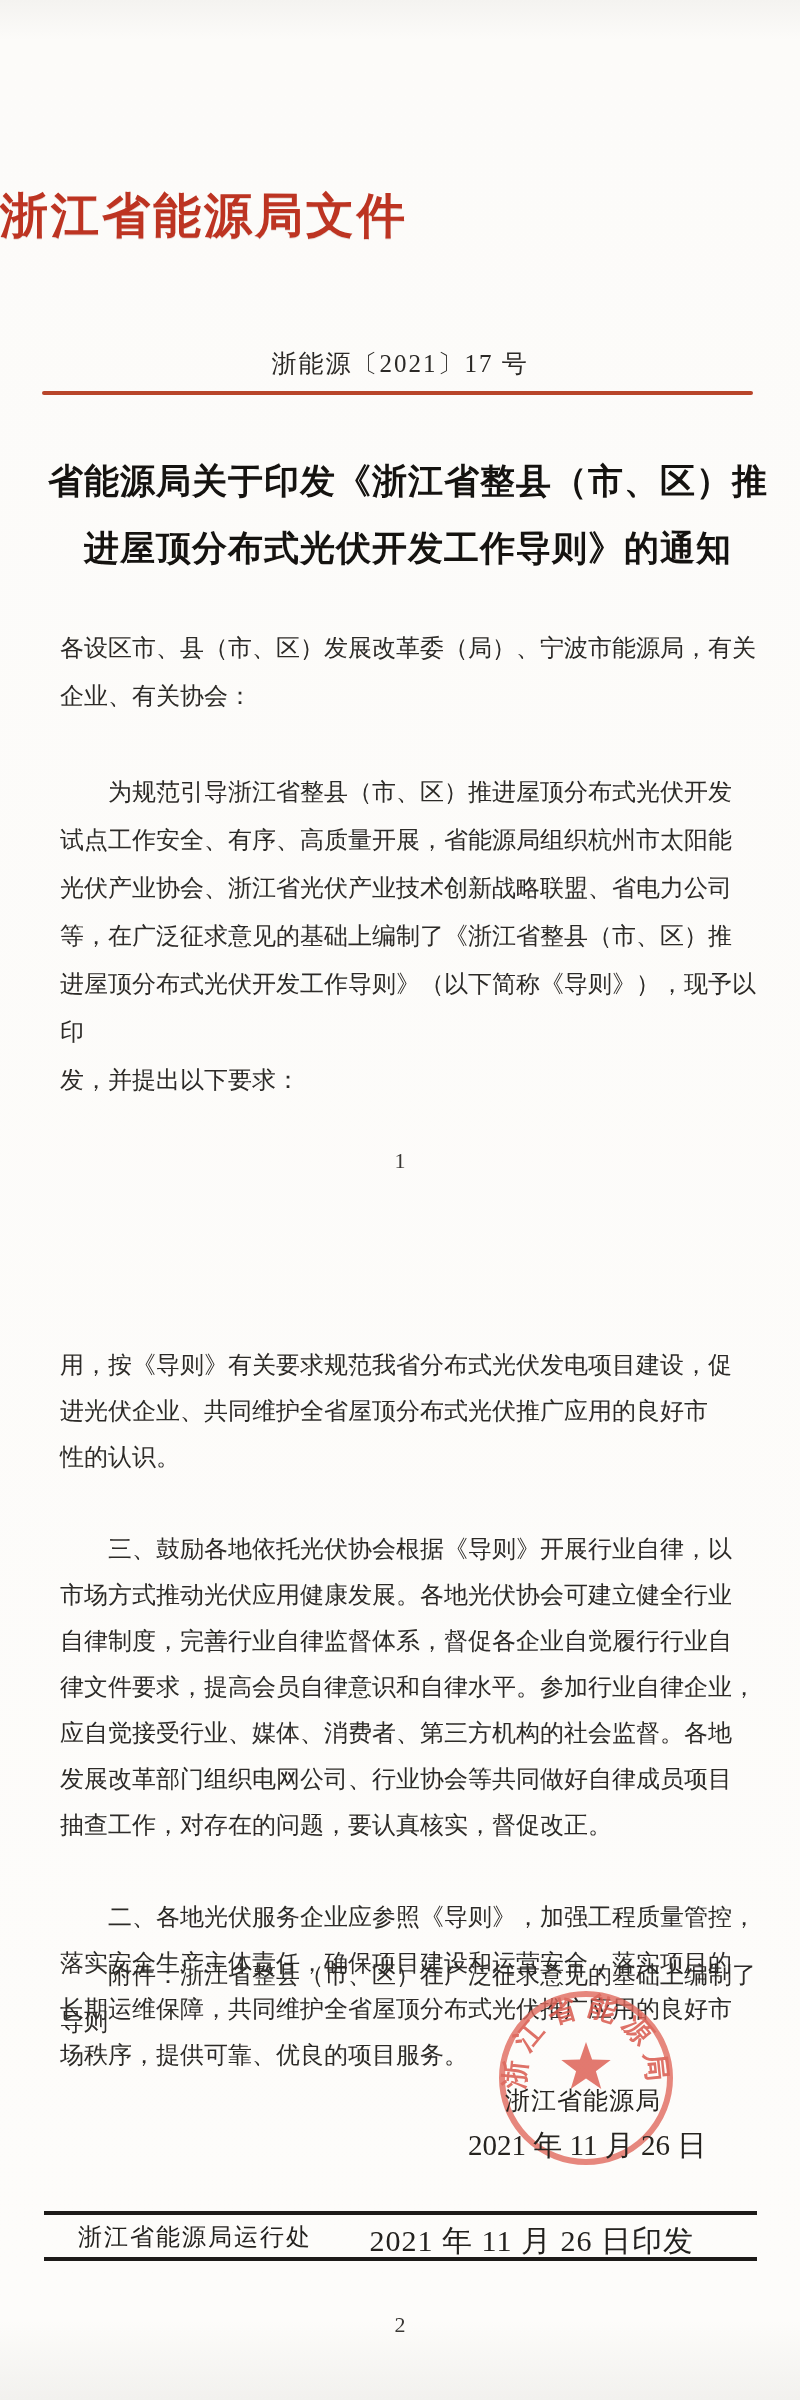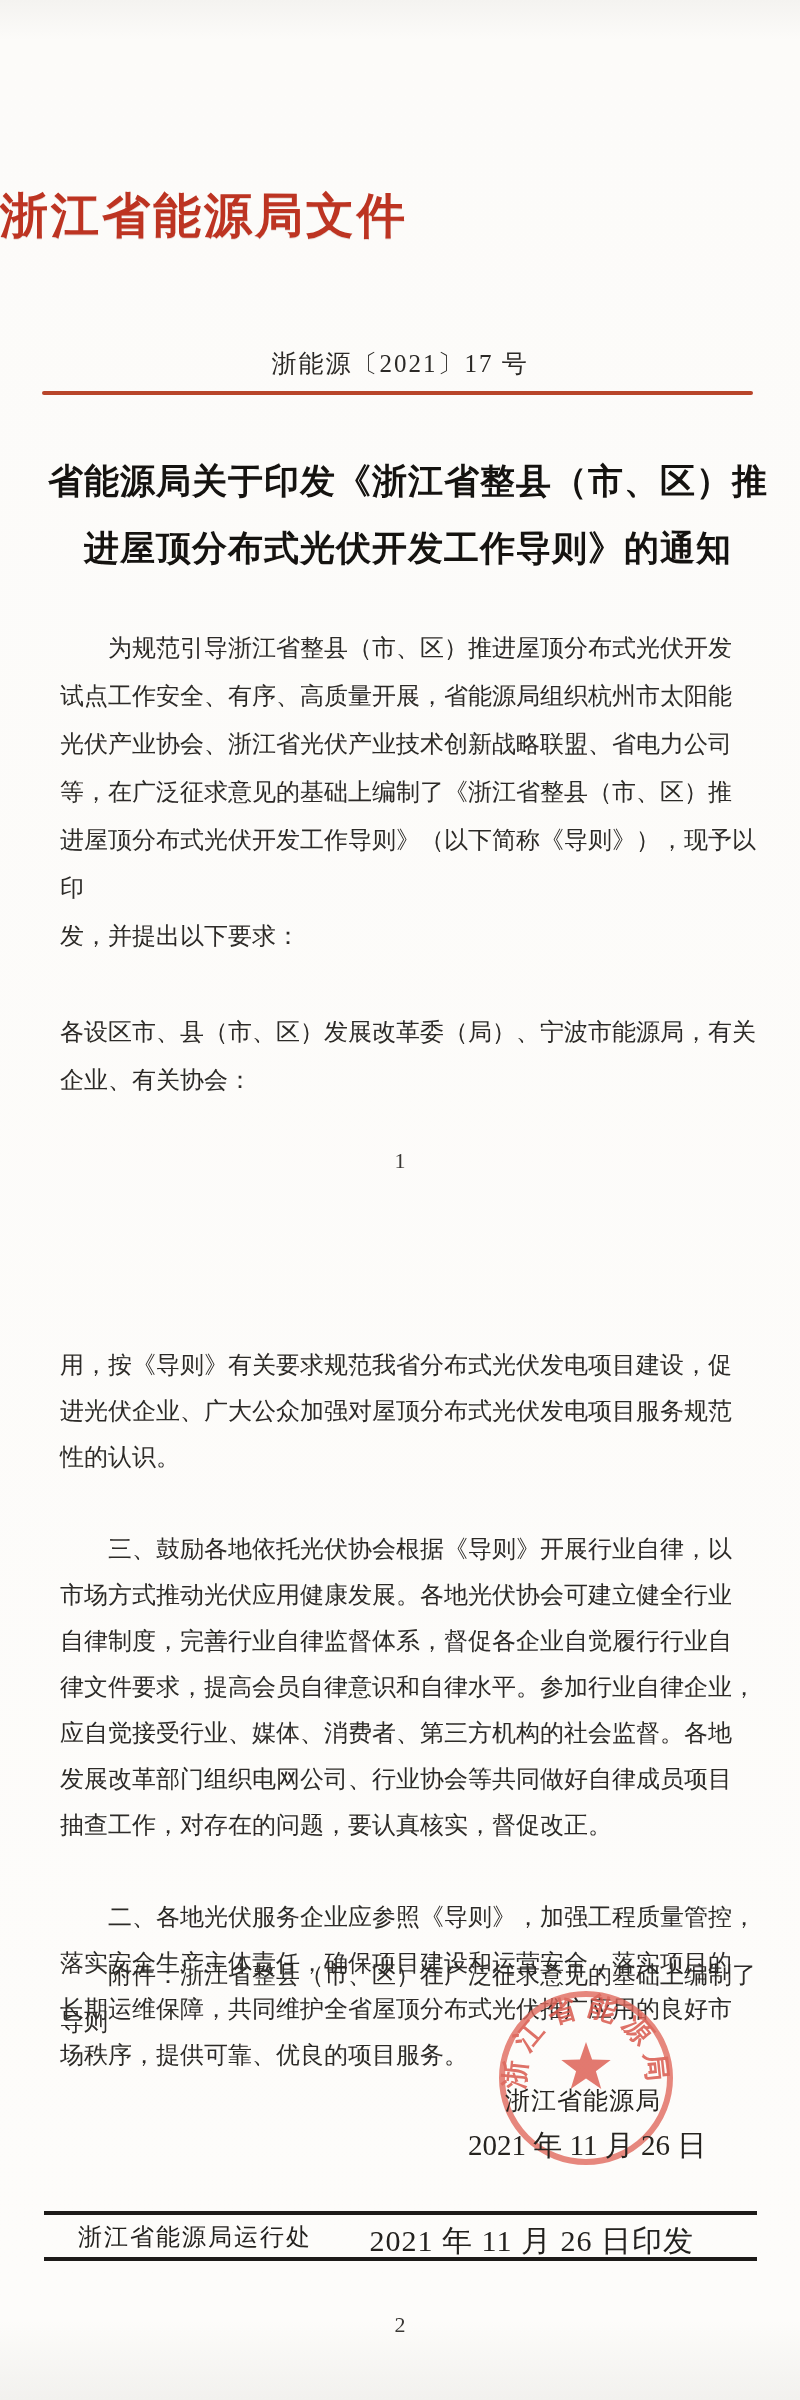--- a/index.html
+++ b/index.html
@@ -85,35 +85,35 @@
   <div class="letterhead">浙江省能源局文件</div>
 
   <div class="doc-number">浙能源〔2021〕17 号</div>
 
   <div class="red-rule"></div>
 
   <div class="doc-title">省能源局关于印发《浙江省整县（市、区）推
 进屋顶分布式光伏开发工作导则》的通知</div>
 
   <div class="body-block body-page1">
+    <div class="para">各设区市、县（市、区）发展改革委（局）、宁波市能源局，有关
+企业、有关协会：</div>
     <div class="para">　　为规范引导浙江省整县（市、区）推进屋顶分布式光伏开发
 试点工作安全、有序、高质量开展，省能源局组织杭州市太阳能
 光伏产业协会、浙江省光伏产业技术创新战略联盟、省电力公司
 等，在广泛征求意见的基础上编制了《浙江省整县（市、区）推
 进屋顶分布式光伏开发工作导则》（以下简称《导则》），现予以印
 发，并提出以下要求：</div>
-    <div class="para">各设区市、县（市、区）发展改革委（局）、宁波市能源局，有关
-企业、有关协会：</div>
   </div>
 
   <div class="pageno pageno-1">1</div>
 
   <div class="body-block body-page2">
     <div class="para">用，按《导则》有关要求规范我省分布式光伏发电项目建设，促
-进光伏企业、广大公众加强对屋顶分布式光伏发电项目服务规范
+进光伏企业、共同维护全省屋顶分布式光伏推广应用的良好市
 性的认识。</div>
     <div class="para">　　三、鼓励各地依托光伏协会根据《导则》开展行业自律，以
 市场方式推动光伏应用健康发展。各地光伏协会可建立健全行业
 自律制度，完善行业自律监督体系，督促各企业自觉履行行业自
 律文件要求，提高会员自律意识和自律水平。参加行业自律企业，
 应自觉接受行业、媒体、消费者、第三方机构的社会监督。各地
 发展改革部门组织电网公司、行业协会等共同做好自律成员项目
 抽查工作，对存在的问题，要认真核实，督促改正。</div>
     <div class="para">　　二、各地光伏服务企业应参照《导则》，加强工程质量管控，
 落实安全生产主体责任，确保项目建设和运营安全，落实项目的

